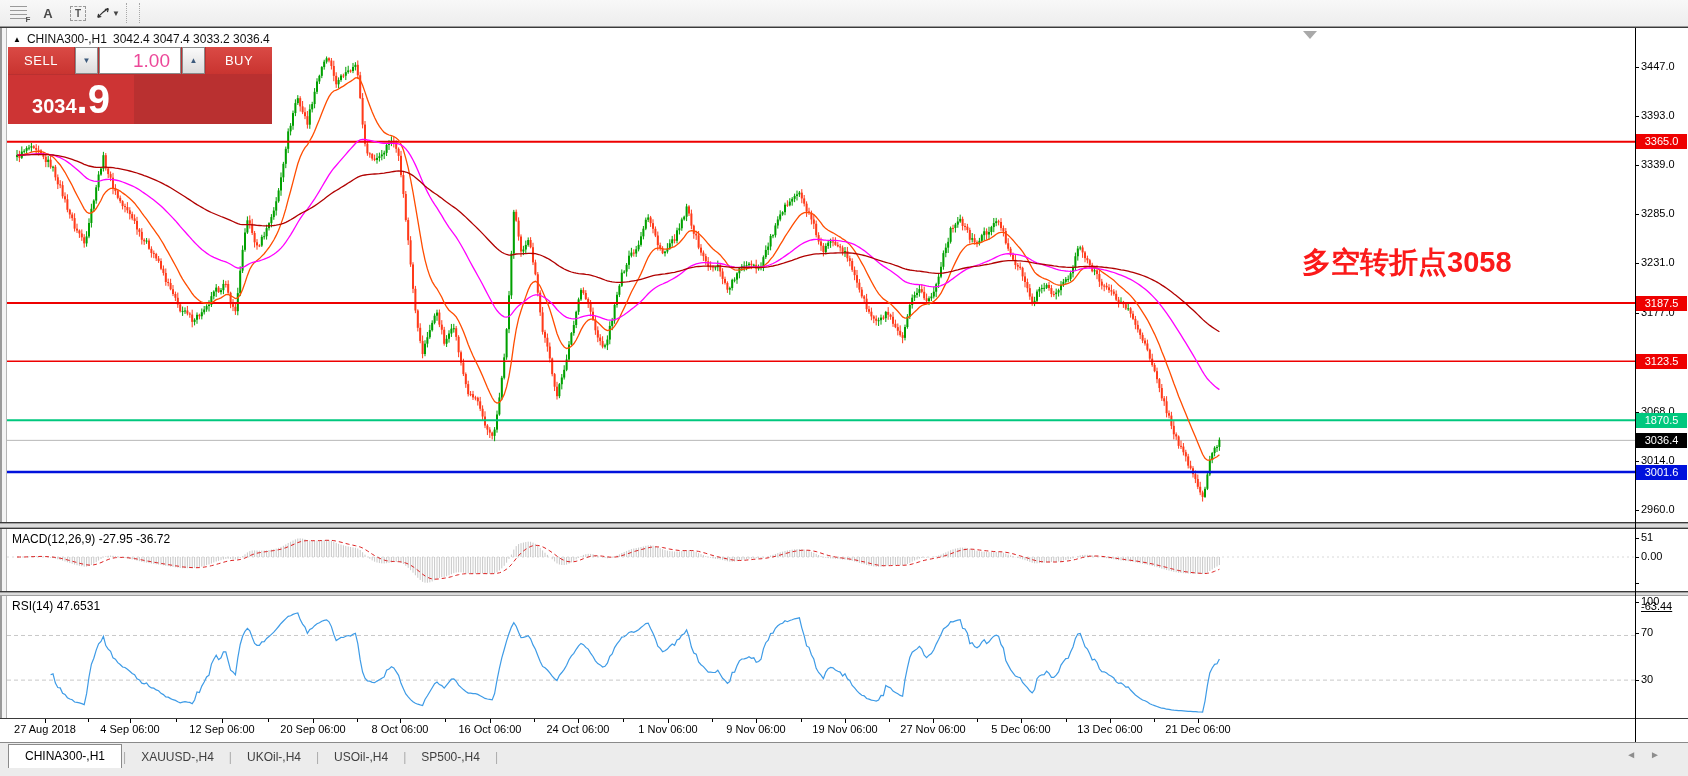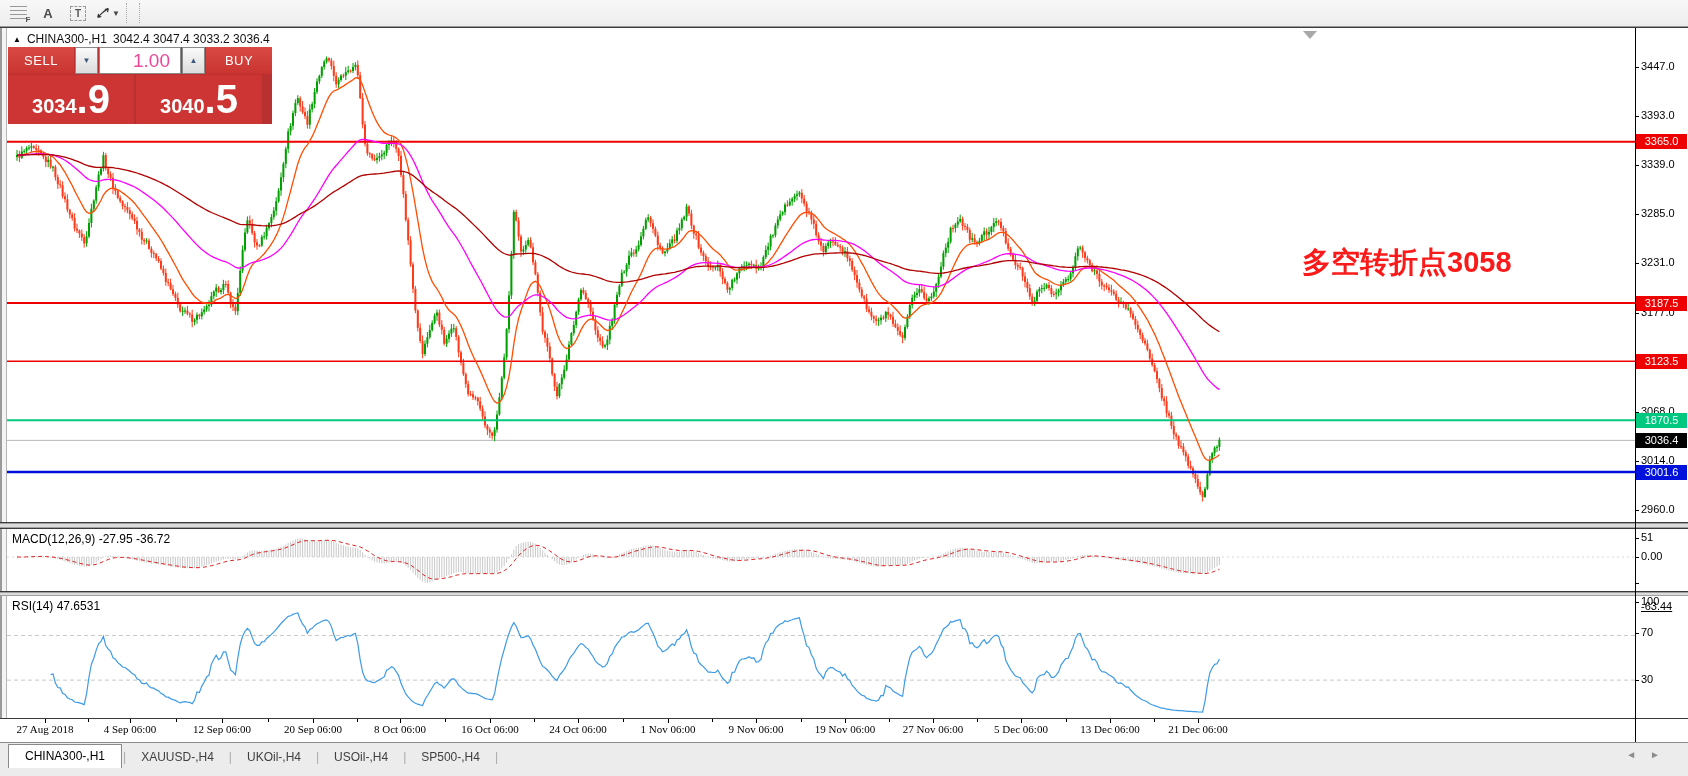--- a/index.html
+++ b/index.html
@@ -66,21 +66,21 @@
   .axis-tick  { position:absolute; left:1635px; width:4px; height:1px; background:#000; }
   .level-label { position:absolute; left:1636px; width:51px; height:15px; line-height:15px;
                  font-size:11px; color:#fff; text-align:center; }
 
   .panel-border { position:absolute; left:0; width:1688px; height:1px; background:#3a3a3a; }
   .splitter { position:absolute; left:0; width:1688px; background:#dcdcdc;
               border-top:1px solid #a0a0a0; border-bottom:1px solid #a0a0a0; }
   .panel-label { position:absolute; left:12px; font-size:12px; color:#000; }
 
   
-  #date-axis { position:absolute; left:0; top:719px; width:1432px; height:23px; background:#fff;font-family:Liberation Serif, serif; }
+  #date-axis { position:absolute; left:0; top:719px; width:1432px; height:23px; background:#fff; }
   .date-label { position:absolute; top:4px; font-size:11px; color:#000; white-space:nowrap;
                 transform:translateX(-50%); }
   .date-tick { position:absolute; top:0; width:1px; height:4px; background:#000; }
   #window-bottom { position:absolute; left:0; top:742px; width:1688px; height:1px; background:#8a8a8a; }
 
   
   #tab-bar { position:absolute; left:0; top:743px; width:1688px; height:25px; background:#ececec;
              display:flex; align-items:flex-end; padding-left:8px; }
   .tab { font-size:12px; padding:3px 14px 4px; color:#3f3f3f; position:relative; }
   .tab.active { background:#fff; border:1px solid #8a8a8a; border-bottom:none; color:#000;
@@ -1670,24 +1670,20 @@
       <div class="spin-btn">▼</div>
       <div id="volume-box">1.00</div>
       <div class="spin-btn">▲</div>
       <div class="tp-btn">BUY</div>
     </div>
     <div id="tp-row2">
       <div class="tp-price">
         <span class="int">3034</span>
           <span class="frac">.9</span>
       </div>
-      <div class="tp-price">
-        <span class="int">3040</span>
-          <span class="frac">.5</span>
-      </div>
     </div>
   </div>
 
   <div id="annotation" style="color: rgb(251, 26, 26);">多空转折点3058</div>
   <div id="shift-triangle"></div>
 
   <div id="price-axis-line"></div>
   <div id="price-axis-labels">
       <div class="axis-label" style="top: 60.0909px;">3447.0</div>
       <div class="axis-tick" style="top: 67.0909px;"></div>

